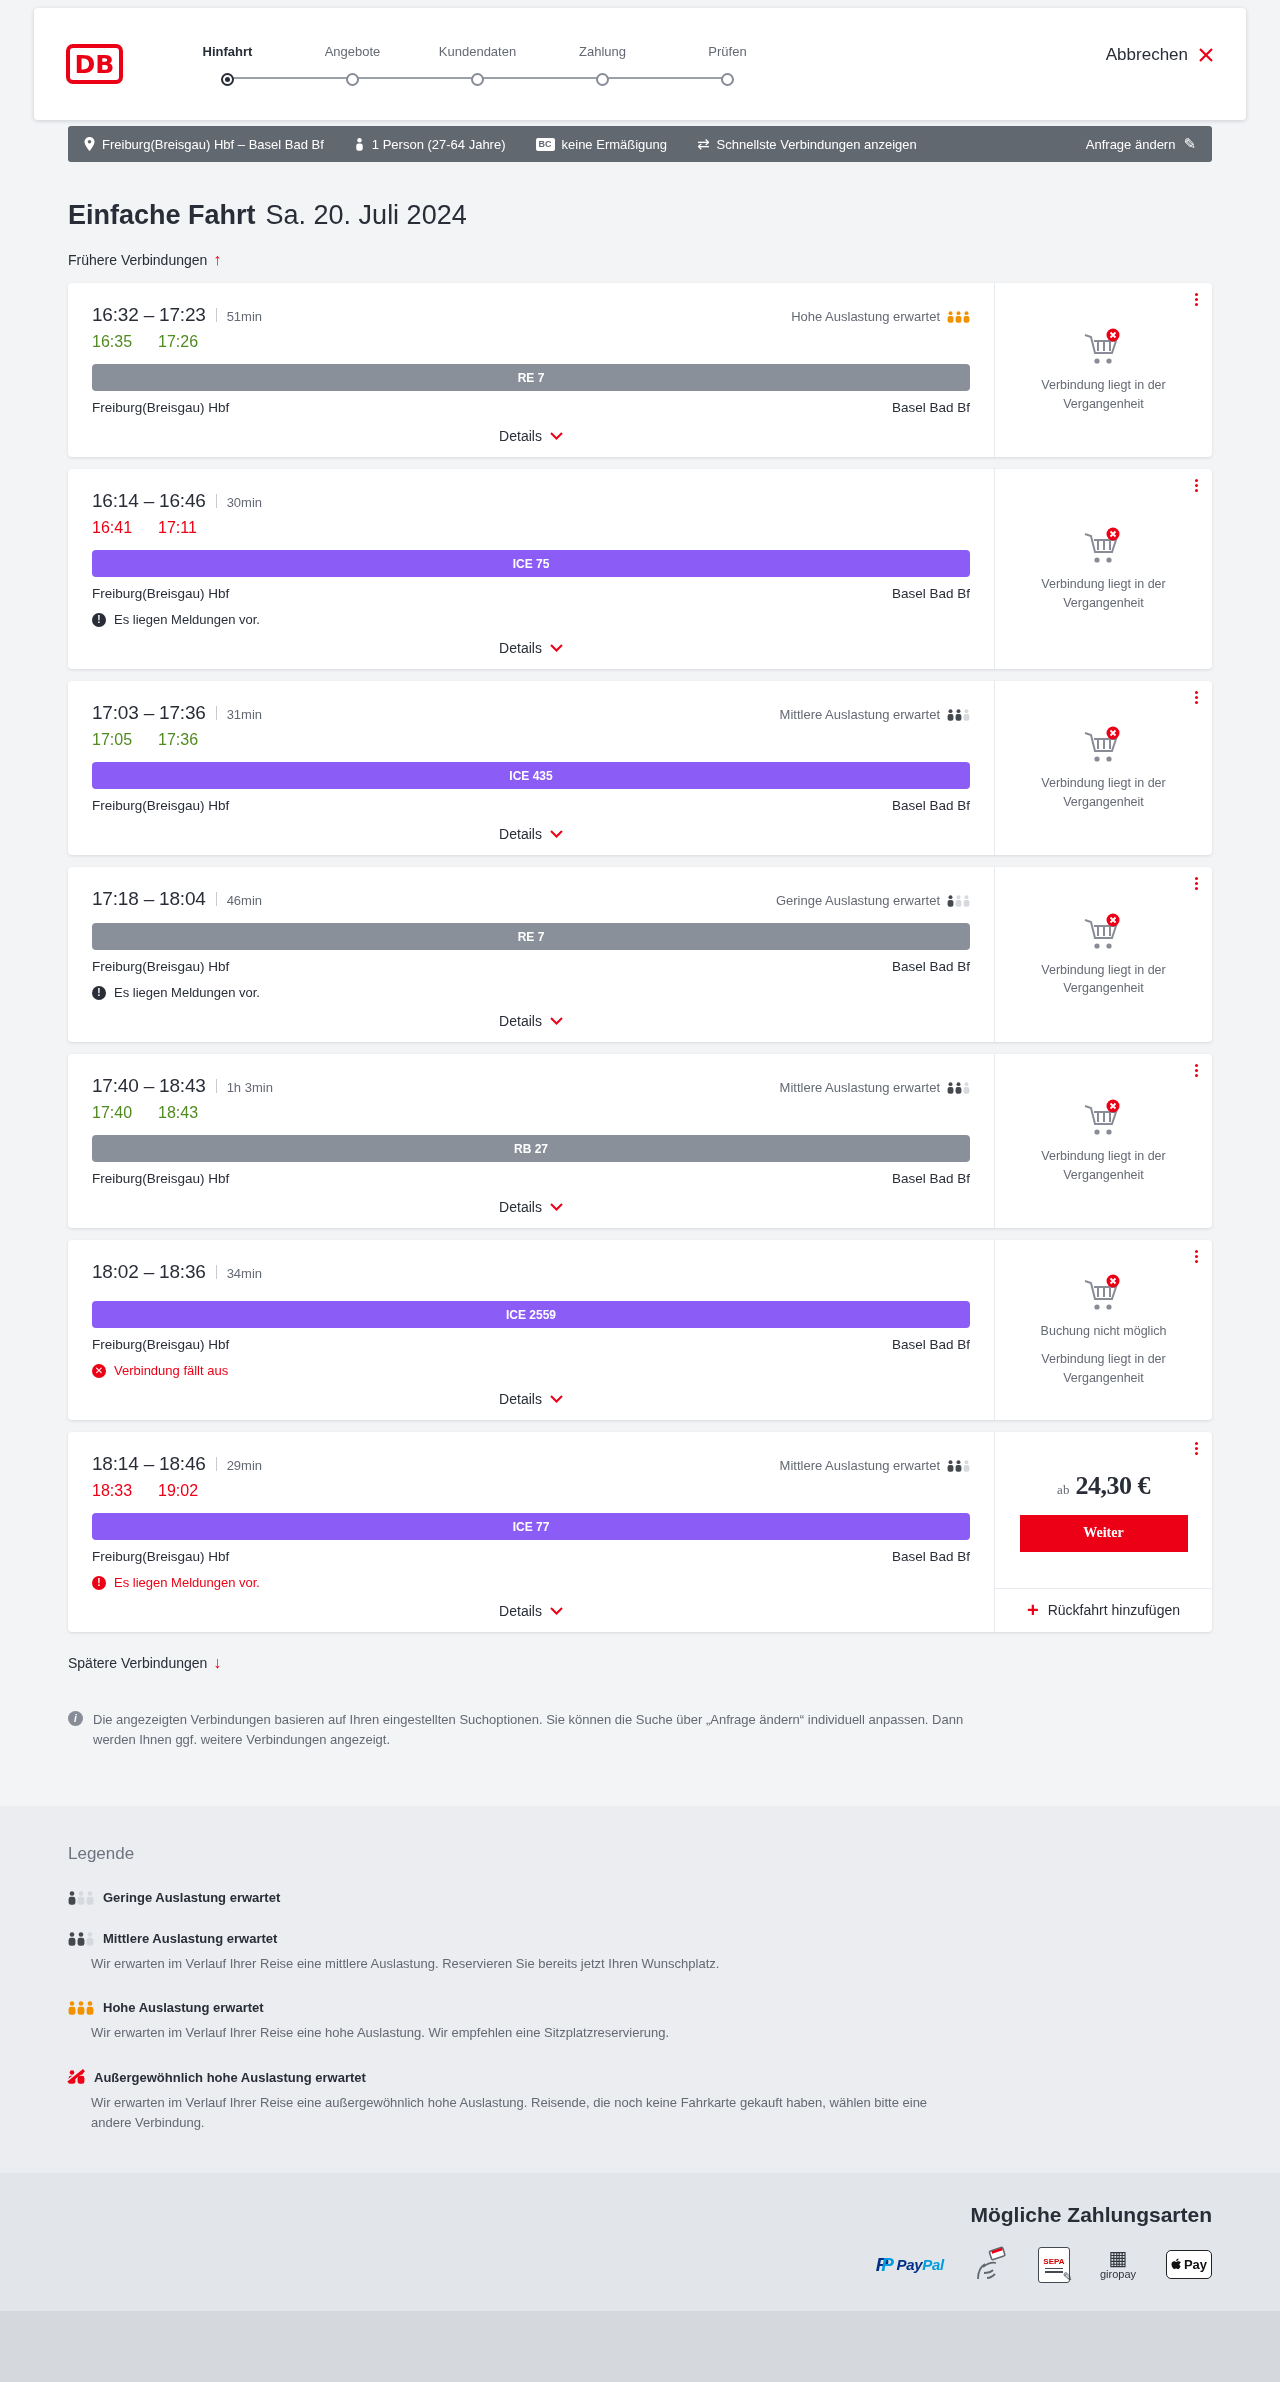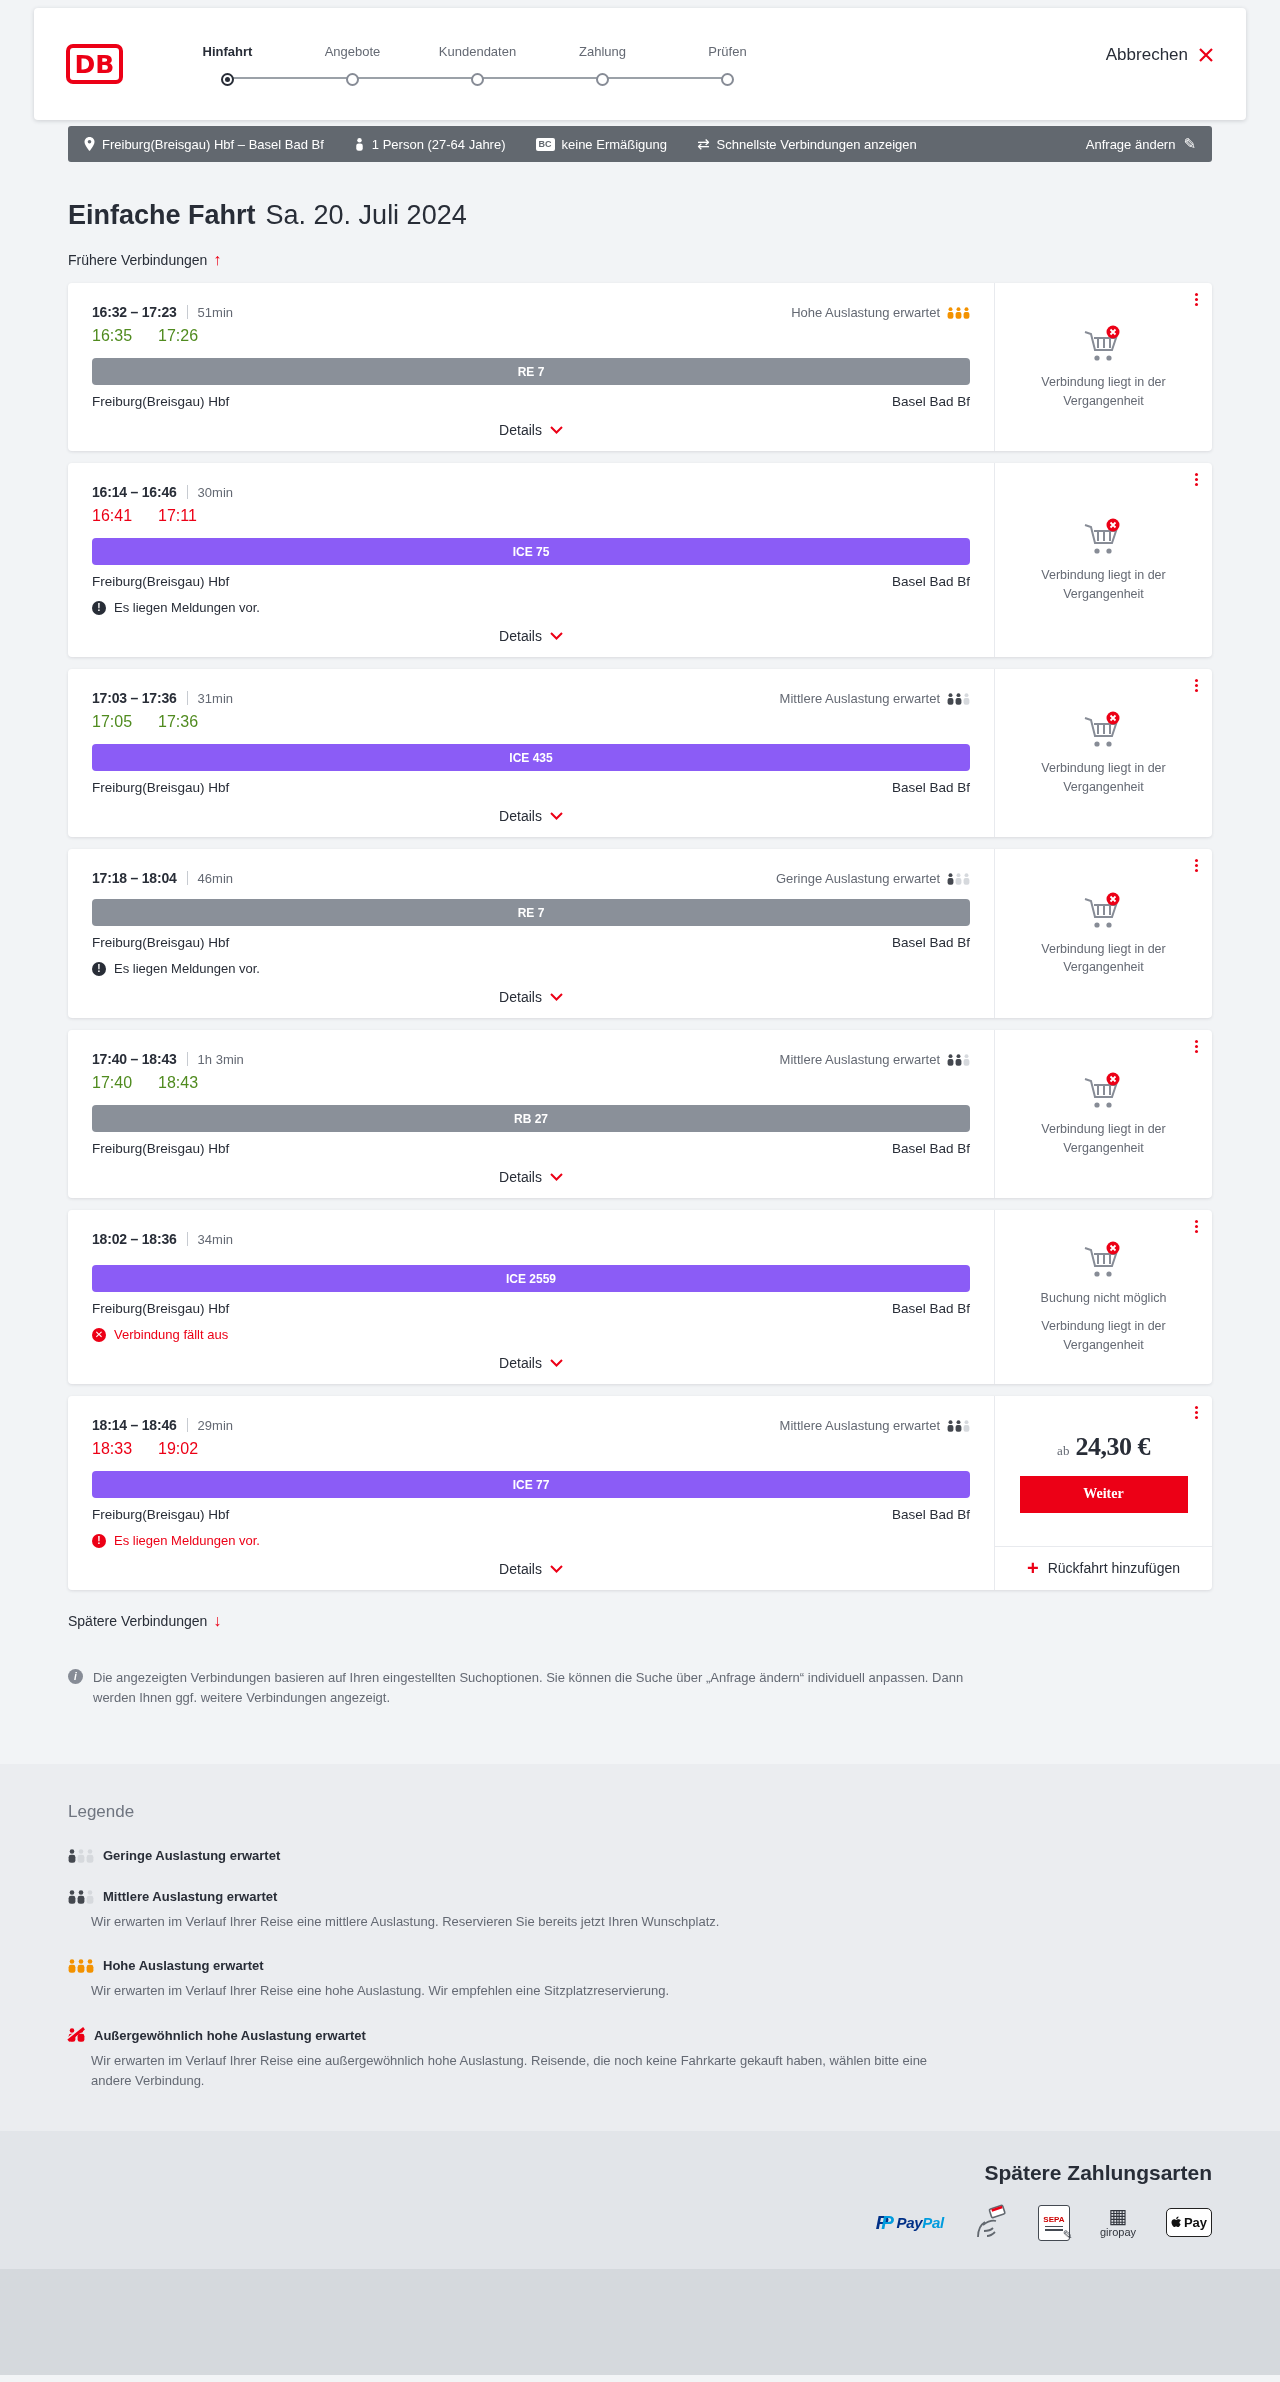--- a/index.html
+++ b/index.html
@@ -81,21 +81,21 @@
   .arrow-red { color: #ec0016; font-size: 16px; font-weight: bold; }
   
   .cards { margin-top: 14px; }
   .card {
     background: #fff; border-radius: 4px; margin-bottom: 12px;
     box-shadow: 0 1px 3px rgba(40,45,55,.12);
     display: flex; overflow: hidden;
   }
   .card-main { flex: 1; padding: 21px 24px 13px 24px; }
   .row-top { display: flex; align-items: baseline; }
-  .planned { font-size: 14px; font-weight: bold; letter-spacing: -0.2px; }
+  .planned { font-size: 19px; font-weight: normal; letter-spacing: -0.2px; }
   .vsep { width: 1px; height: 14px; background: #c7cbd1; margin: 0 10px; align-self: center; }
   .dur { font-size: 13px; color: #646973; }
   .occ { margin-left: auto; display: flex; align-items: center; gap: 7px; font-size: 13px; color: #646973; }
   .occ-icon { display: inline-flex; gap: 1px; align-items: flex-end; }
   .pp { width: 7px; height: 12px; display: block; }
   .occ-low  .pa { fill: #44484f; } .occ-low  .pb, .occ-low .pc { fill: #d6d9dd; }
   .occ-med  .pa, .occ-med .pb { fill: #44484f; } .occ-med .pc { fill: #d6d9dd; }
   .occ-high .pa, .occ-high .pb, .occ-high .pc { fill: #f39200; }
   .occ-exc  .pa, .occ-exc .pb { fill: #ec0016; }
   .rt { margin-top: 7px; font-size: 16px; display: flex; gap: 26px; }
@@ -781,21 +781,21 @@
           </svg>
         <span class="slash"></span>
       </span>
       <span>Außergewöhnlich hohe Auslastung erwartet</span>
     </div>
     <p class="legend-desc">Wir erwarten im Verlauf Ihrer Reise eine außergewöhnlich hohe Auslastung. Reisende, die noch keine Fahrkarte gekauft haben, wählen bitte eine andere Verbindung.</p>
   </div>
 </div>
 
 <div class="pay-sec">
-  <div class="pay-title">Spätere Zahlungsarten</div>
+  <div class="pay-title">Mögliche Zahlungsarten</div>
   <div class="pay-icons">
     <span class="paypal">
       <span class="pp1">P</span>
       <span class="pp2">P</span>
       <span><span class="t1">Pay</span><span class="t2">Pal</span></span>
     </span>
     <span>
       <svg width="34" height="36" viewBox="0 0 34 36">
           <g fill="none" stroke="#62686f" stroke-width="1.8">
             <path d="M4 34 c0 -8 2 -12 7 -15"></path>

